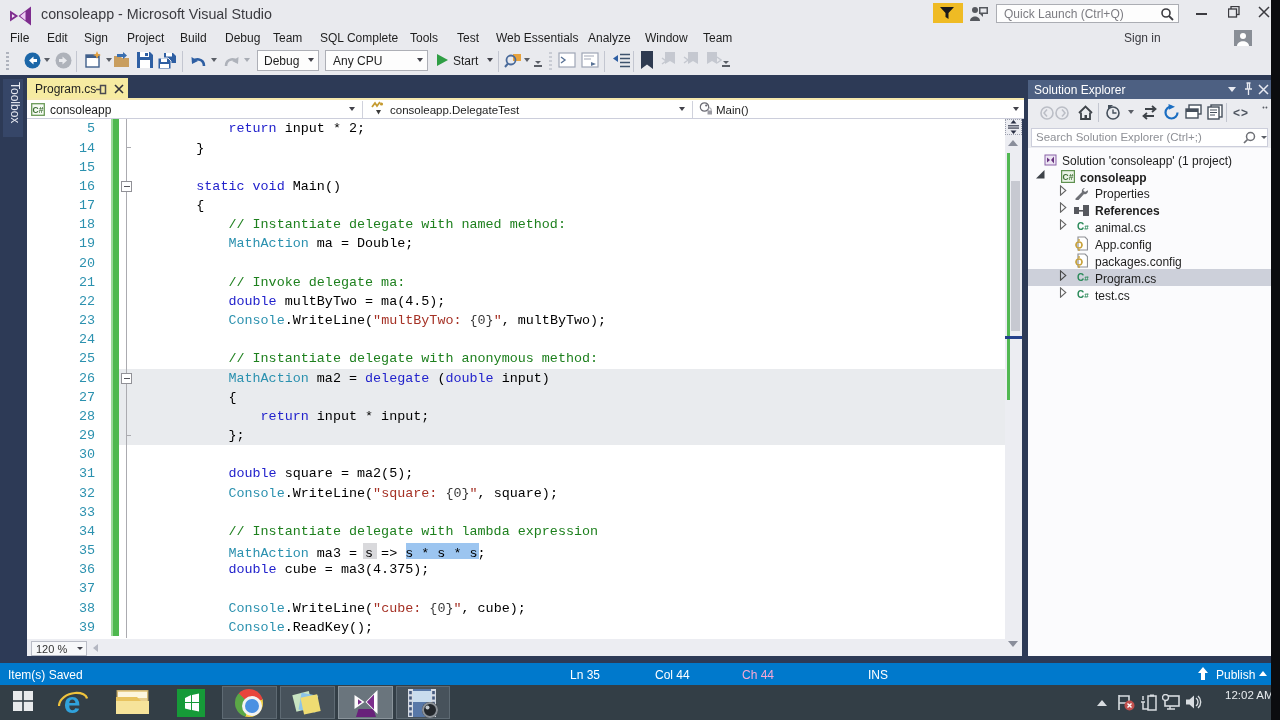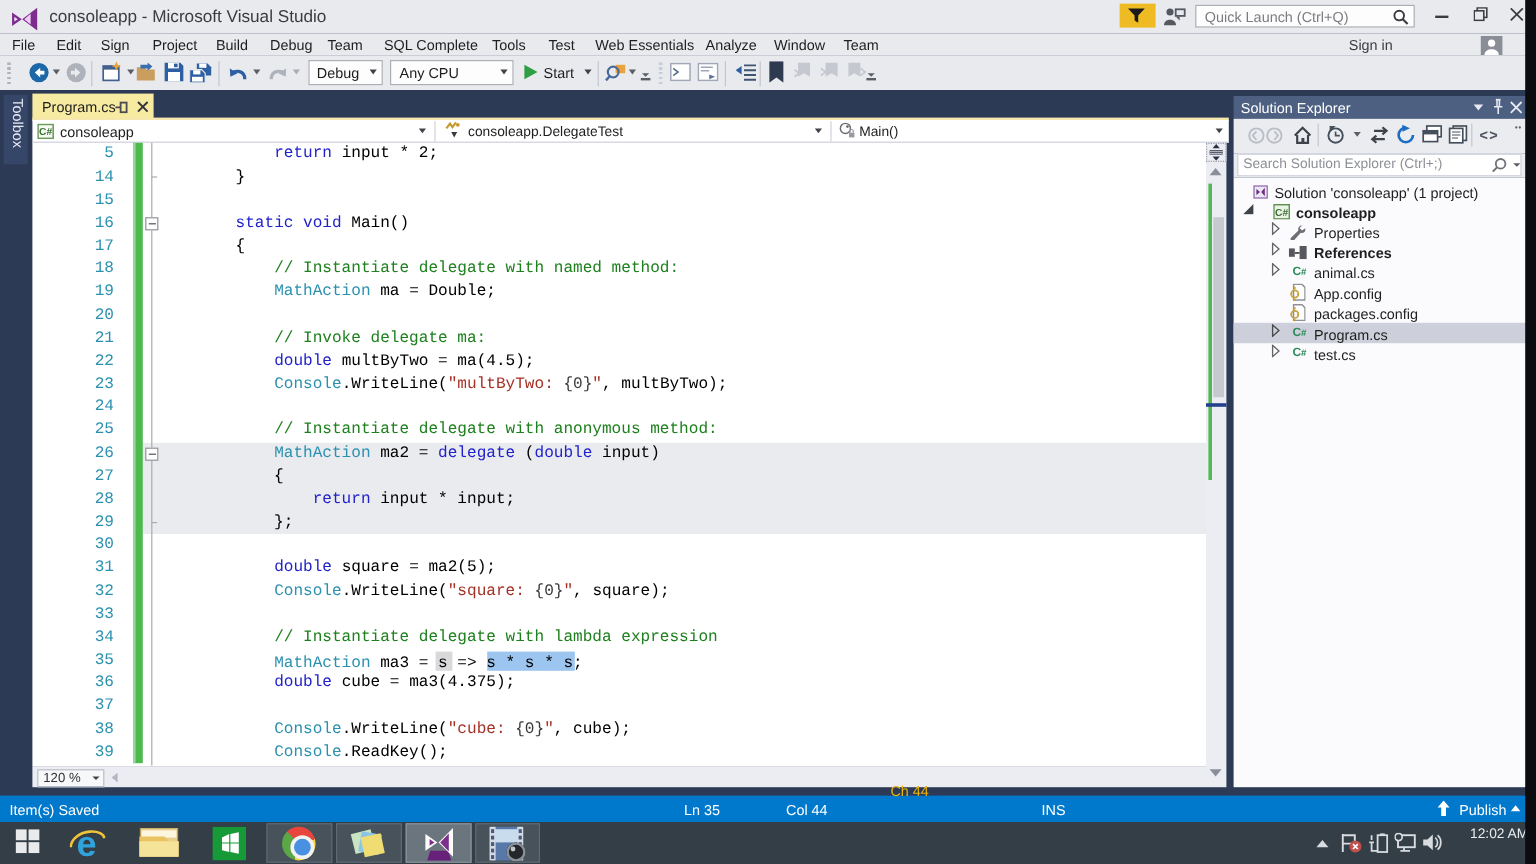--- a/index.html
+++ b/index.html
@@ -427,21 +427,21 @@
 <svg class="abs" style="left:1059px;top:287px" width="8" height="11" viewBox="0 0 8 11">
     <path d="M1.5,0.8 L6.8,5.5 L1.5,10.2 Z" fill="#FBFBFD" stroke="#646464" stroke-width="1.1"></path>
   </svg>
 <div class="abs ui" style="left:1077px;top:289px;font-size:10px;font-weight:bold;color:#2B8A5A;">C<span style="font-size:8px">#</span></div>
 <div class="abs ui" style="left:1095px;top:289px;">test.cs</div>
 
 <div class="abs" style="left:0;top:663px;width:1280px;height:22px;background:#0079CC;"></div>
 <div class="abs ui" style="left:8px;top:668px;color:#FFFFFF;">Item(s) Saved</div>
 <div class="abs ui" style="left:570px;top:668px;color:#FFFFFF;">Ln 35</div>
 <div class="abs ui" style="left:655px;top:668px;color:#FFFFFF;">Col 44</div>
-<div class="abs ui" style="left:742px;top:652px;color:#eab308;">Ch 44</div>
+<div class="abs ui" style="left:742px;top:668px;color:#f9a8d4;">Ch 44</div>
 <div class="abs ui" style="left:868px;top:668px;color:#FFFFFF;">INS</div>
 <svg class="abs" style="left:1197px;top:667px" width="12" height="14" viewBox="0 0 12 14">
   <path d="M6,0 L11,6 H8 V13 H4 V6 H1 Z" fill="#fff"></path>
 </svg>
 <div class="abs ui" style="left:1216px;top:668px;color:#FFFFFF;">Publish</div>
 <div class="abs" style="left:1259px;top:671px;width:0;height:0;border-left:4px solid transparent;border-right:4px solid transparent;border-bottom:5px solid #fff;"></div>
 
 <div class="abs" style="left:0;top:685px;width:1280px;height:35px;background:#333E46;"></div>
 <svg class="abs" style="left:13px;top:691px" width="20" height="20" viewBox="0 0 20 20">
   <rect x="0" y="0" width="9.2" height="9.2" fill="#E8EAEC"></rect>

